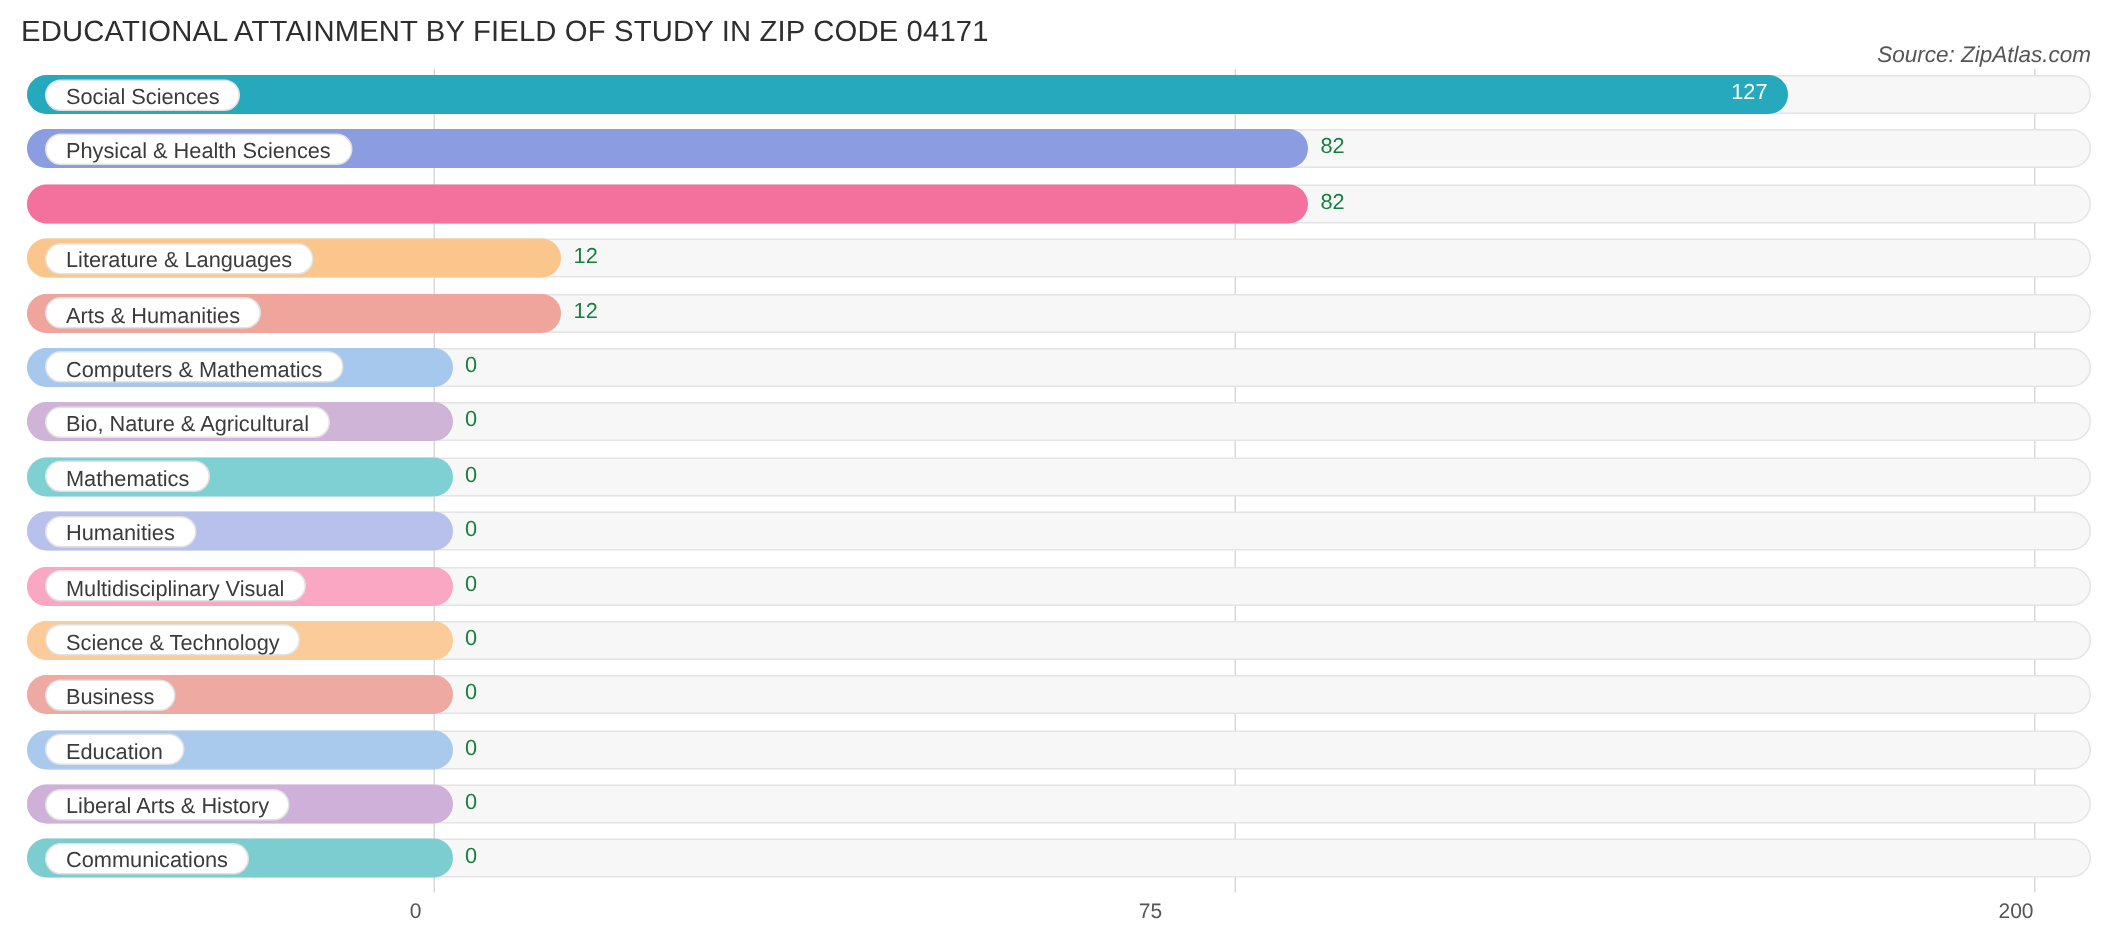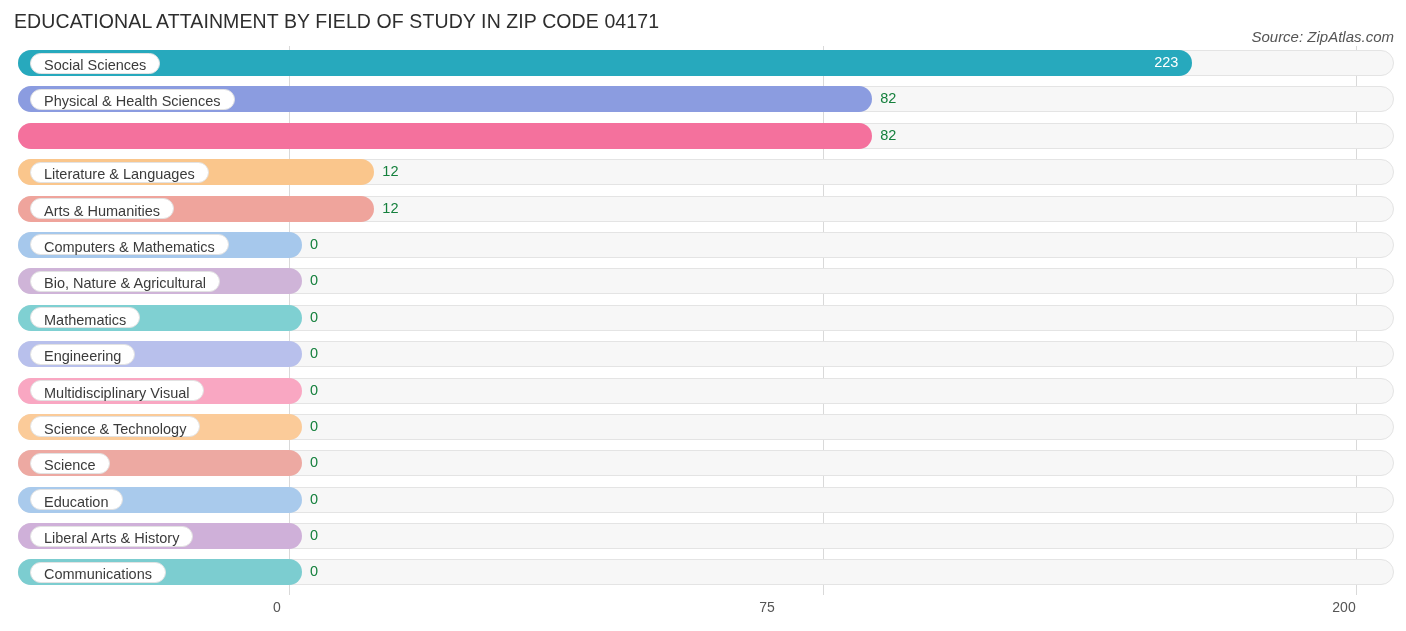--- a/index.html
+++ b/index.html
@@ -179,21 +179,21 @@
         <div class="gridline" style="left: 822.5px;"></div>
         <div class="gridline" style="left: 1356px;"></div>
       </div>
     <div class="rows" id="rows">
         <div class="row">
           <div class="track"></div>
           <div class="bar" style="width: 1174.39px; background: rgb(39, 169, 189);"></div>
           <div class="cat-pill">
             <span class="cat-label">Social Sciences</span>
           </div>
-          <div class="val-in" style="left: 1178.39px; transform: translateX(-100%);">223</div>
+          <div class="val-in" style="left: 1178.39px; transform: translateX(-100%);">127</div>
         </div>
         <div class="row">
           <div class="track"></div>
           <div class="bar" style="width: 854.293px; background: rgb(139, 156, 224);"></div>
           <div class="cat-pill">
             <span class="cat-label">Physical &amp; Health Sciences</span>
           </div>
           <div class="val-out" style="left: 880.293px;">82</div>
         </div>
         <div class="row">
@@ -238,21 +238,21 @@
           <div class="bar" style="width: 284px; background: rgb(127, 208, 210);"></div>
           <div class="cat-pill">
             <span class="cat-label">Mathematics</span>
           </div>
           <div class="val-out" style="left: 310px;">0</div>
         </div>
         <div class="row">
           <div class="track"></div>
           <div class="bar" style="width: 284px; background: rgb(184, 192, 236);"></div>
           <div class="cat-pill">
-            <span class="cat-label">Engineering</span>
+            <span class="cat-label">Humanities</span>
           </div>
           <div class="val-out" style="left: 310px;">0</div>
         </div>
         <div class="row">
           <div class="track"></div>
           <div class="bar" style="width: 284px; background: rgb(249, 167, 194);"></div>
           <div class="cat-pill">
             <span class="cat-label">Multidisciplinary Visual</span>
           </div>
           <div class="val-out" style="left: 310px;">0</div>
@@ -262,21 +262,21 @@
           <div class="bar" style="width: 284px; background: rgb(251, 203, 153);"></div>
           <div class="cat-pill">
             <span class="cat-label">Science &amp; Technology</span>
           </div>
           <div class="val-out" style="left: 310px;">0</div>
         </div>
         <div class="row">
           <div class="track"></div>
           <div class="bar" style="width: 284px; background: rgb(237, 169, 162);"></div>
           <div class="cat-pill">
-            <span class="cat-label">Science</span>
+            <span class="cat-label">Business</span>
           </div>
           <div class="val-out" style="left: 310px;">0</div>
         </div>
         <div class="row">
           <div class="track"></div>
           <div class="bar" style="width: 284px; background: rgb(169, 202, 236);"></div>
           <div class="cat-pill">
             <span class="cat-label">Education</span>
           </div>
           <div class="val-out" style="left: 310px;">0</div>

